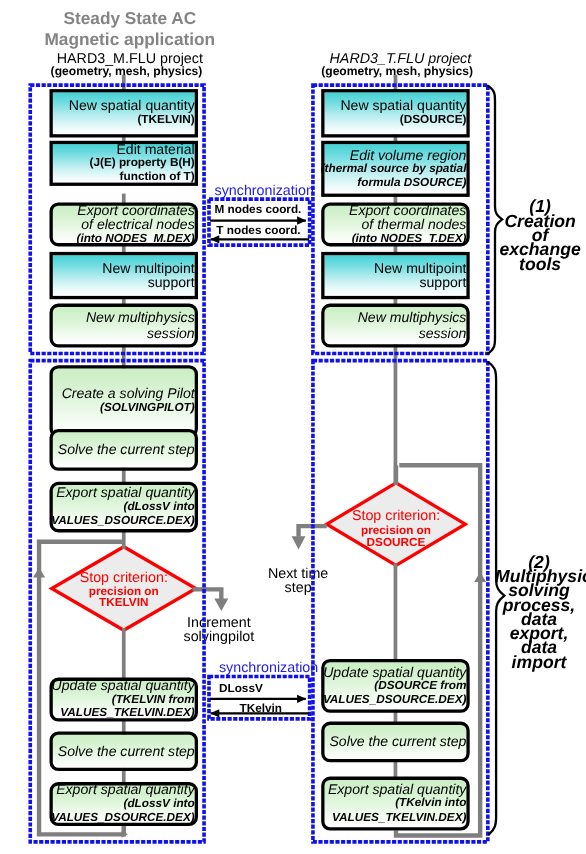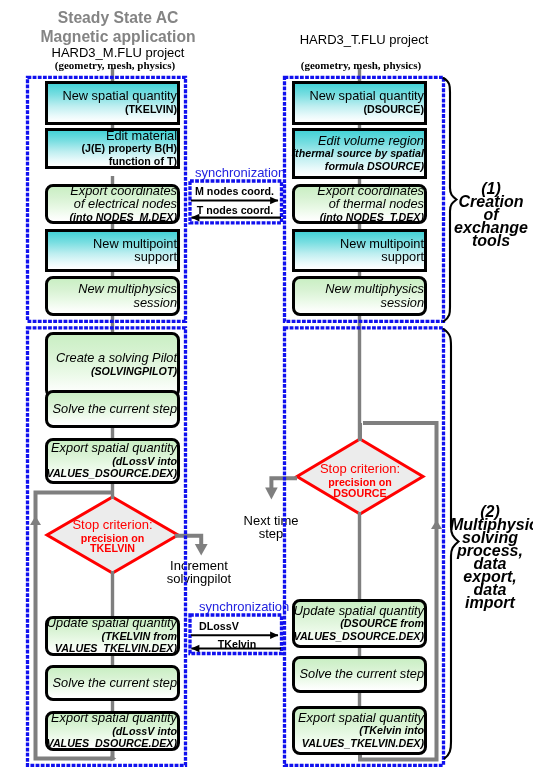--- a/index.html
+++ b/index.html
@@ -1,21 +1,21 @@
 <!DOCTYPE html>
 <html><head>
 <meta charset="utf-8">
 <style>
   html,body{margin:0;padding:0;background:#ffffff;}
   body{width:533px;height:776px;position:relative;overflow:hidden;
        font-family:"Liberation Sans",sans-serif;}
   #stage{position:absolute;left:0;top:0;width:533px;height:776px;}
   .colhead{position:absolute;font-weight:bold;color:#848484;font-size:15.7px;text-align:center;line-height:19px;}
   .projhead{position:absolute;font-weight:normal;color:#000;font-size:13px;text-align:center;line-height:15px;}
-  .projsub{position:absolute;font-weight:bold;color:#000;font-size:11px;text-align:center;line-height:13px;font-family:Liberation Serif, serif;}
+  .projsub{position:absolute;font-weight:bold;color:#000;font-size:11px;text-align:center;line-height:13px;}
   .node{position:absolute;box-sizing:border-box;border:3px solid #000;
         display:flex;flex-direction:column;align-items:flex-end;justify-content:center;text-align:center;
         padding-bottom:1px;}
   .node .t1{font-size:12.8px;line-height:13.5px;color:#000;white-space:nowrap;}
   .node .t2{font-size:10.7px;font-weight:bold;line-height:12.7px;color:#000;white-space:nowrap;}
   .cyan{background:linear-gradient(180deg,#44d2d6 0%,#79dee1 28%,#bdeef0 58%,#eafafb 84%,#ffffff 100%);}
   .green{background:linear-gradient(180deg,#caefc4 0%,#d7f2d2 30%,#e9f9e6 62%,#f8fdf7 86%,#ffffff 100%);border-radius:8px;font-style:italic;}
   .brace-txt{position:absolute;font-style:italic;font-weight:bold;font-size:16px;line-height:13px;text-align:center;color:#000;}
   .sync-label{position:absolute;font-weight:normal;font-size:13px;color:#2222e0;white-space:nowrap;}
   .sync-arrow-label{position:absolute;font-weight:bold;font-size:10.7px;color:#000;white-space:nowrap;text-align:center;}
@@ -77,21 +77,21 @@
 <path d="M271.4,499.5 L265.1,487.5 L277.7,487.5 z" fill="#7f7f7f" stroke="none"></path>
 <path d="M360,423 L360,441"></path>
 </g>
 </svg>
 <div class="colhead" style="left:18px;top:8px;width:200px;">
       <div>Steady State AC</div>
       <div>Magnetic application</div>
     </div>
 <div class="projhead" style="left:18px;top:45px;width:200px;">HARD3_M.FLU project</div>
 <div class="projsub" style="left:15px;top:59px;width:200px;">(geometry, mesh, physics)</div>
-<div class="projhead" style="left:264px;top:32px;width:200px;">HARD3_T.FLU project</div>
+<div class="projhead" style="left:264px;top:45px;width:200px;font-style:italic;">HARD3_T.FLU project</div>
 <div class="projsub" style="left:261px;top:59px;width:200px;">(geometry, mesh, physics)</div>
 <div class="node cyan" style="left:45px;top:81px;width:135px;height:44px;">
       <div class="t1">New spatial quantity</div>
       <div class="t2">(TKELVIN)</div>
     </div>
 <div class="node cyan" style="left:45px;top:128px;width:135px;height:41px;">
       <div class="t1">Edit material</div>
       <div class="t2">(J(E) property B(H)</div>
       <div class="t2">function of T)</div>
     </div>

